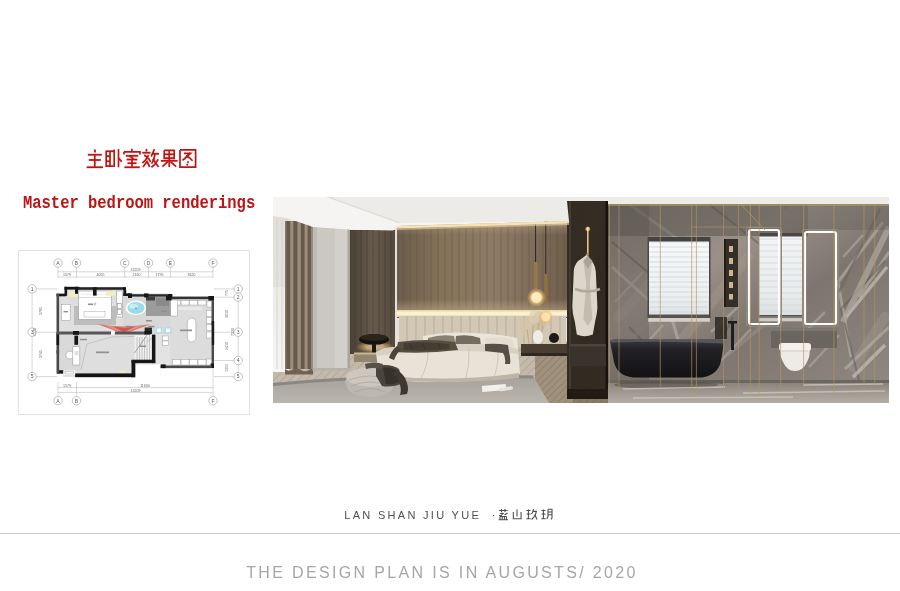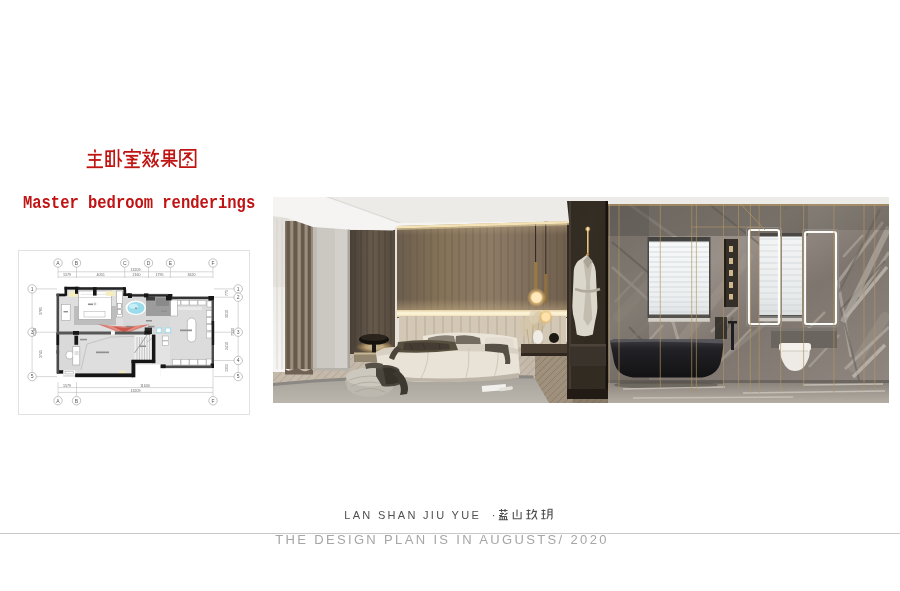--- a/index.html
+++ b/index.html
@@ -4,21 +4,21 @@
 <style>
 html,body{margin:0;padding:0;}
 body{width:900px;height:591px;background:#ffffff;position:relative;overflow:hidden;
      font-family:"Liberation Sans",sans-serif;}
 .abs{position:absolute;}
 #title-en{left:23px;top:192px;font-family:"Liberation Mono",monospace;font-weight:bold;
   font-size:19px;letter-spacing:-0.02px;color:#c01414;white-space:nowrap;transform:scaleX(0.816);transform-origin:0 0;}
 #footline{left:0;top:533px;width:900px;height:1px;background:#c9c9c9;}
 #foot1{left:0;top:508px;width:900px;text-align:center;font-size:11px;font-weight:normal;
   letter-spacing:2.3px;color:#4f4f4f;}
-#foot2{left:0;top:532px;width:884px;text-align:center;font-size:13px;
+#foot2{left:0;top:564px;width:884px;text-align:center;font-size:16px;
   letter-spacing:2.35px;color:#a6a6a6;}
 </style>
 </head>
 <body>
 
 <svg class="abs" id="title-cn" style="left:85px;top:148px" width="112" height="23" viewBox="0 0 112 23">
 <g stroke="#bf1412" stroke-width="1.7" fill="none" stroke-linecap="butt" transform="scale(1,1.07)">
 
 <g transform="translate(1,1)">
  <path d="M8.7,0.3 L9.3,3.2"></path>

